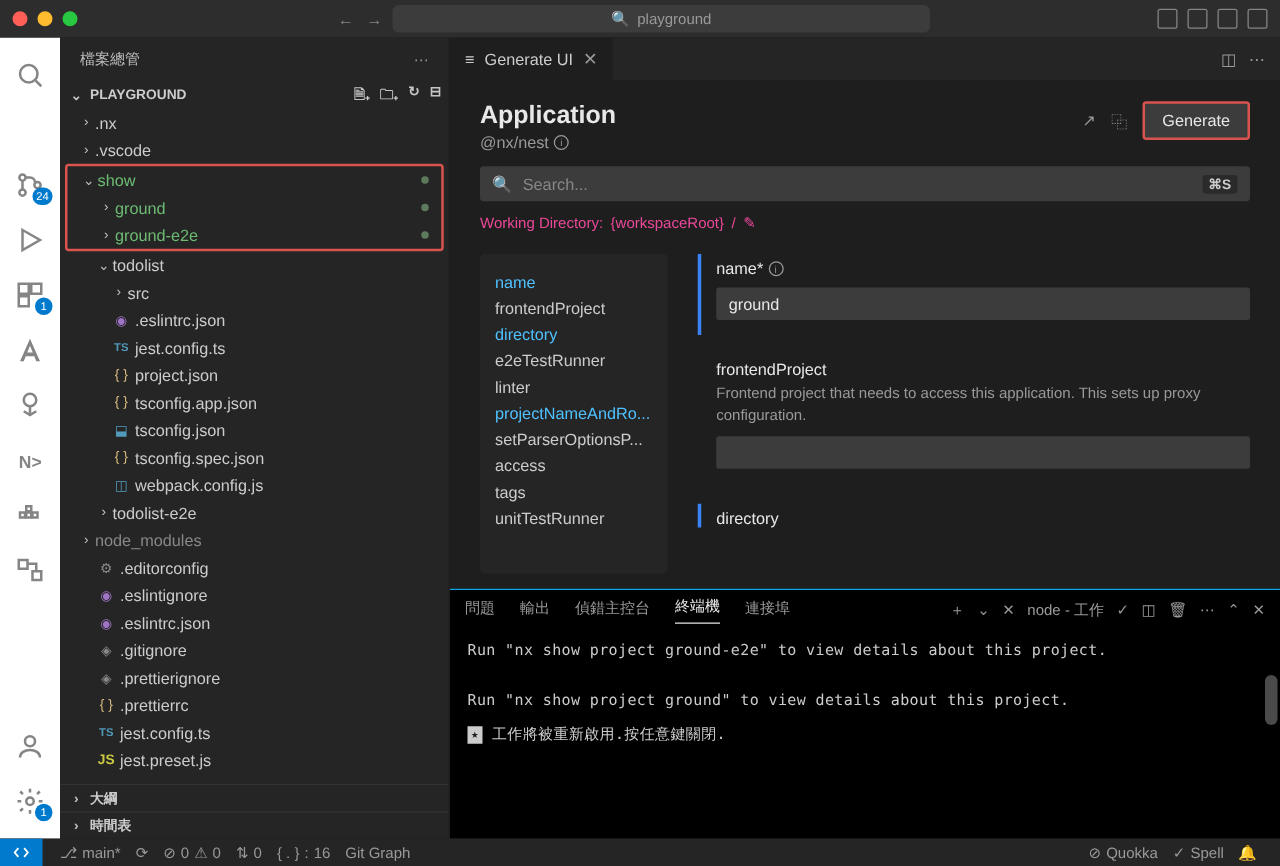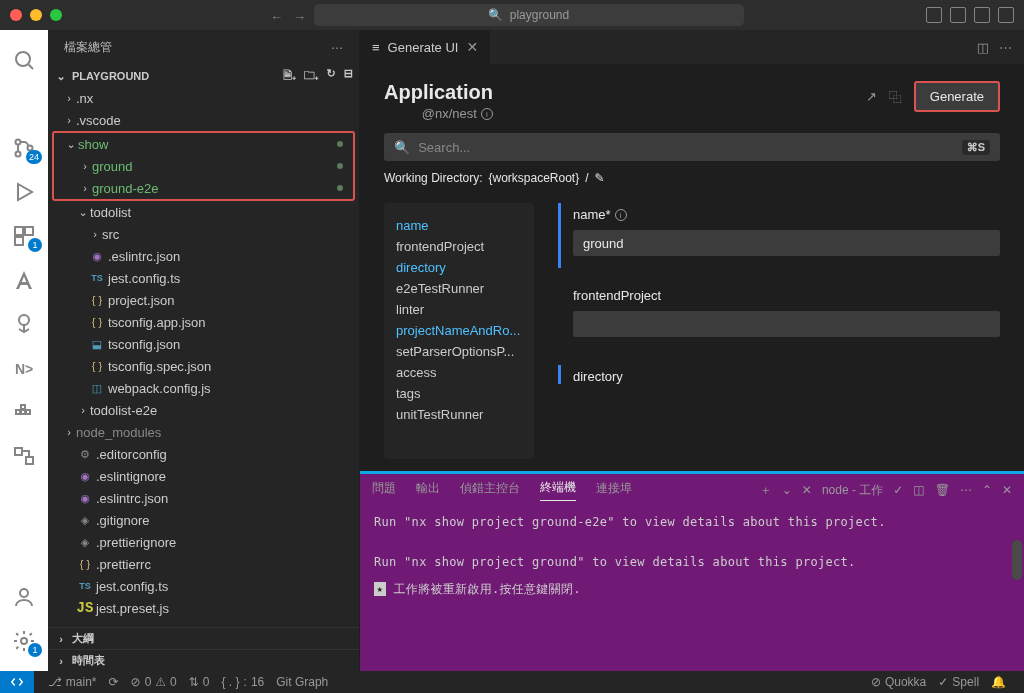--- a/index.html
+++ b/index.html
@@ -135,21 +135,21 @@
 
 .highlight-box {
   border: 2px solid #d9534f;
   border-radius: 3px;
   margin: 0 4px;
 }
 
 .fi-yellow { color: #d7ba7d; }
 .fi-blue { color: #519aba; }
 .fi-ts { color: #519aba; font-weight: bold; font-size: 9px; }
-.fi-js { color: #cbcb41; font-weight: bold; font-size: 14px; font-family: Liberation Mono, monospace; }
+.fi-js { color: #cbcb41; font-weight: bold; font-size: 11px; }
 .fi-purple { color: #a074c4; }
 .fi-grey { color: #888; }
 
 
 .editor { flex: 1; display: flex; flex-direction: column; background: #1e1e1e; }
 .tabbar {
   height: 35px;
   background: #252526;
   display: flex;
   align-items: center;
@@ -170,21 +170,21 @@
 .tab .close { color: #999; cursor: pointer; font-size: 14px; }
 .tabbar-actions { margin-left: auto; display: flex; gap: 10px; padding-right: 12px; color: #999; }
 
 .editor-content { flex: 1; display: flex; flex-direction: column; overflow: hidden; }
 .gen-header {
   display: flex;
   align-items: flex-start;
   padding: 16px 24px 8px 24px;
 }
 .gen-title { font-size: 20px; font-weight: 600; color: #e8e8e8; }
-.gen-subtitle { font-size: 13px; color: #999; display: flex; align-items: center; gap: 4px; margin-top: 2px; justify-content: flex-end; }
+.gen-subtitle { font-size: 13px; color: #999; display: flex; align-items: center; gap: 4px; margin-top: 2px; }
 .gen-actions { margin-left: auto; display: flex; align-items: center; gap: 12px; color: #999; }
 .gen-btn {
   background: #3c3c3c;
   border: 2px solid #d9534f;
   border-radius: 3px;
   padding: 6px 14px;
   color: #e8e8e8;
   font-size: 13px;
   cursor: pointer;
 }
@@ -203,21 +203,21 @@
 .search-box .kbd {
   margin-left: auto;
   background: #2a2a2a;
   padding: 1px 5px;
   border-radius: 3px;
   font-size: 11px;
   color: #ccc;
   font-weight: bold;
 }
 
-.wd-row { padding: 6px 24px; color: #e5e5e5; font-size: 12px; display: flex; align-items: flex-start; gap: 6px; }
+.wd-row { padding: 6px 24px; color: #ec4899; font-size: 12px; display: flex; align-items: flex-start; gap: 6px; }
 
 .form-wrap {
   display: flex;
   padding: 12px 24px;
   gap: 24px;
   flex: 1;
   overflow: hidden;
 }
 .form-nav {
   width: 150px;
@@ -247,22 +247,22 @@
   width: 100%;
   padding: 0 10px;
   color: #e8e8e8;
   font-size: 13px;
   border-radius: 2px;
 }
 
 
 .panel {
   height: 200px;
-  border-top: 3px solid #0ea5e9;
-  background: #701a75;
+  border-top: 1px solid #0ea5e9;
+  background: #000000;
   display: flex;
   flex-direction: column;
 }
 .panel-tabs {
   height: 32px;
   display: flex;
   align-items: center;
   padding: 0 12px;
   gap: 20px;
   font-size: 12px;
@@ -639,20 +639,21 @@
                 <span>name*</span>
                 <span class="info-icon-sm">i</span>
               </div>
               <input class="field-input" value="ground" style="">
             </div>
 
             <div class="field noborder">
               <div class="field-label">
                   <span>frontendProject</span>
                 </div>
+              <div class="field-desc">Frontend project that needs to access this application. This sets up proxy configuration.</div>
               <input class="field-input" style="">
             </div>
 
             <div class="field" style="padding-bottom:0">
               <div class="field-label">
                   <span>directory</span>
                 </div>
             </div>
           </div>
         </div>

